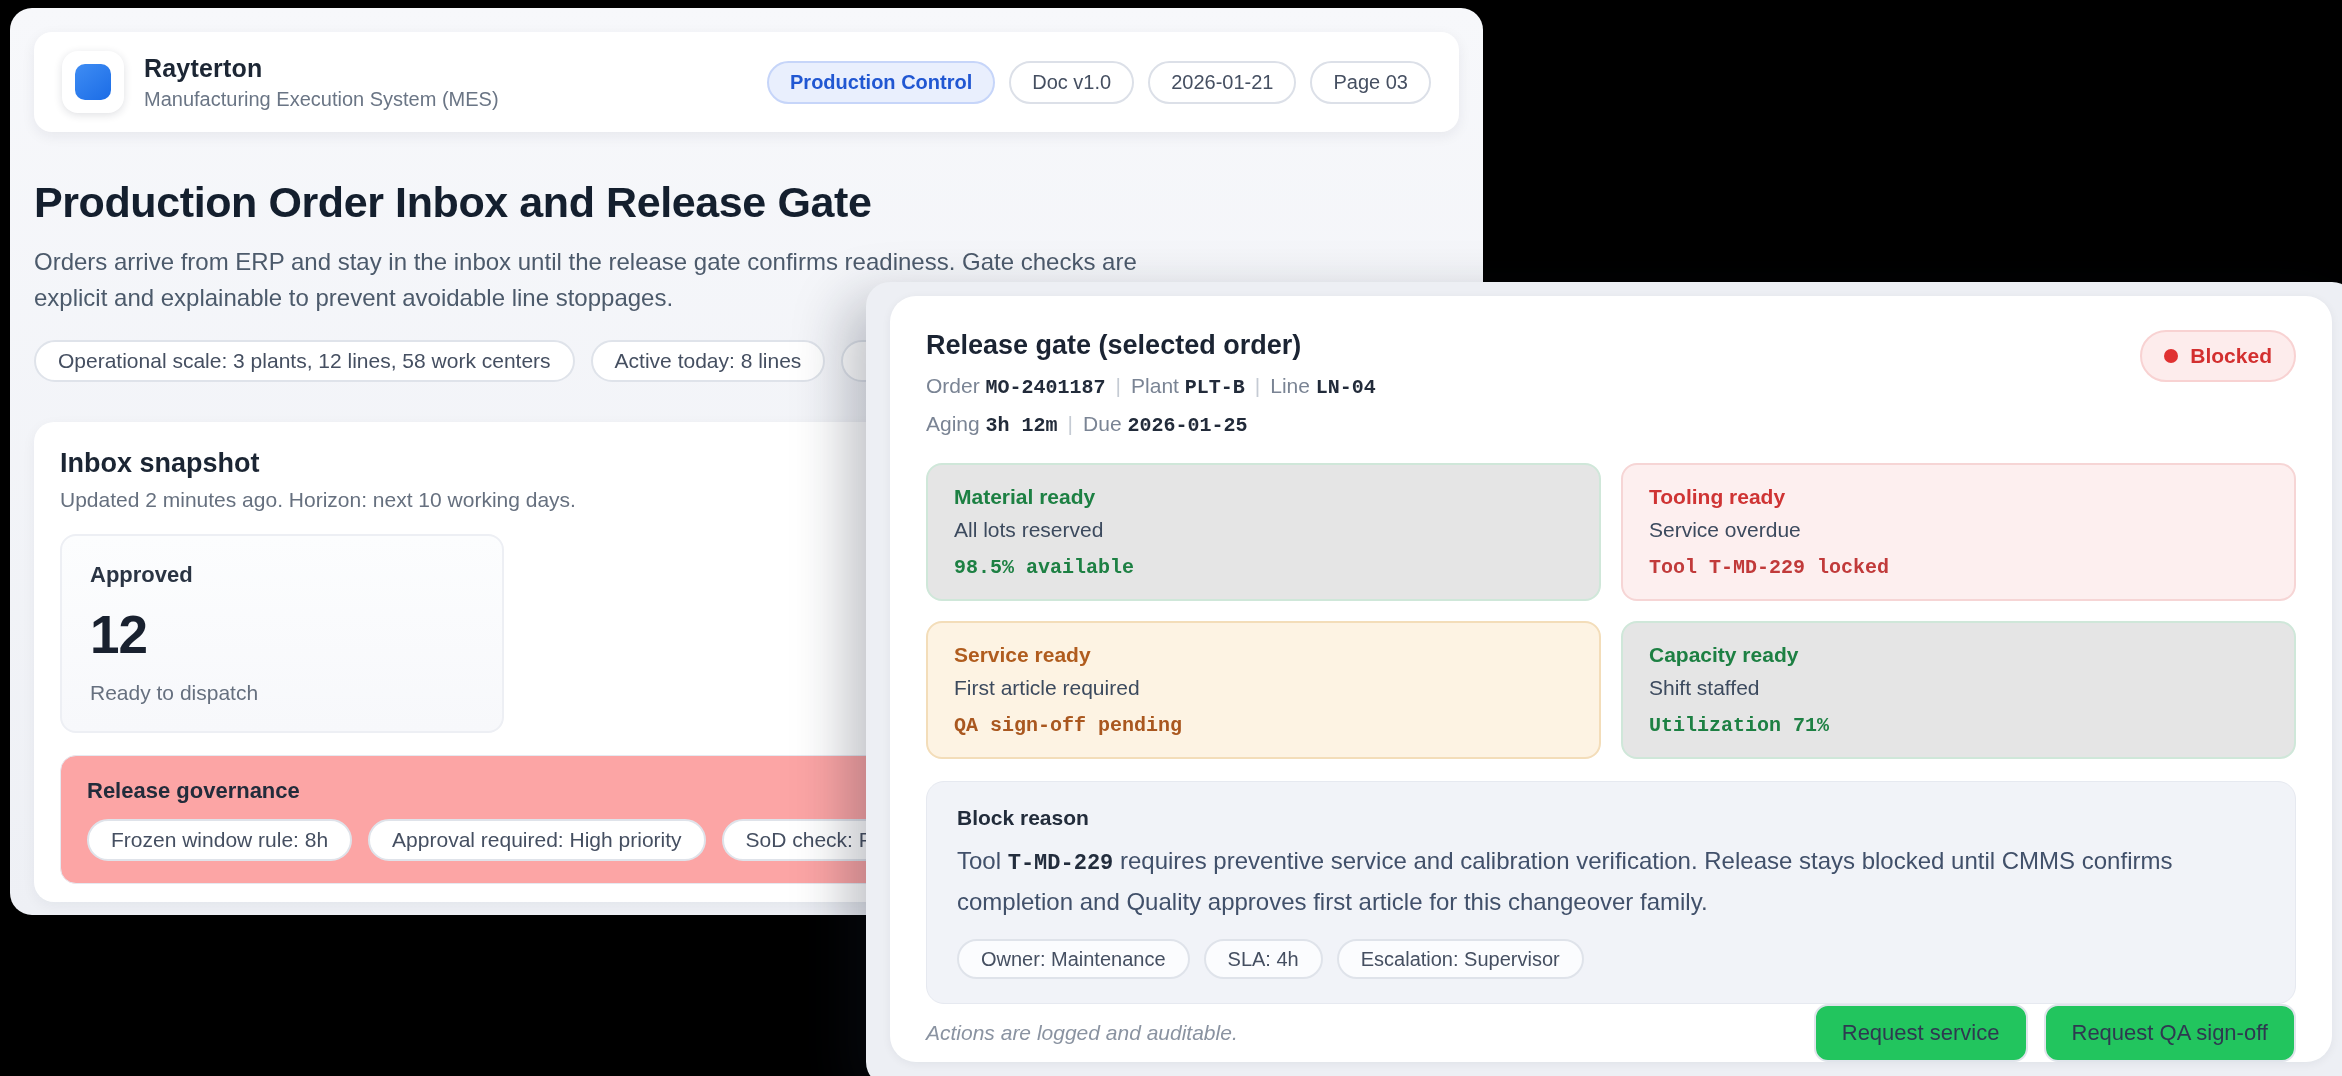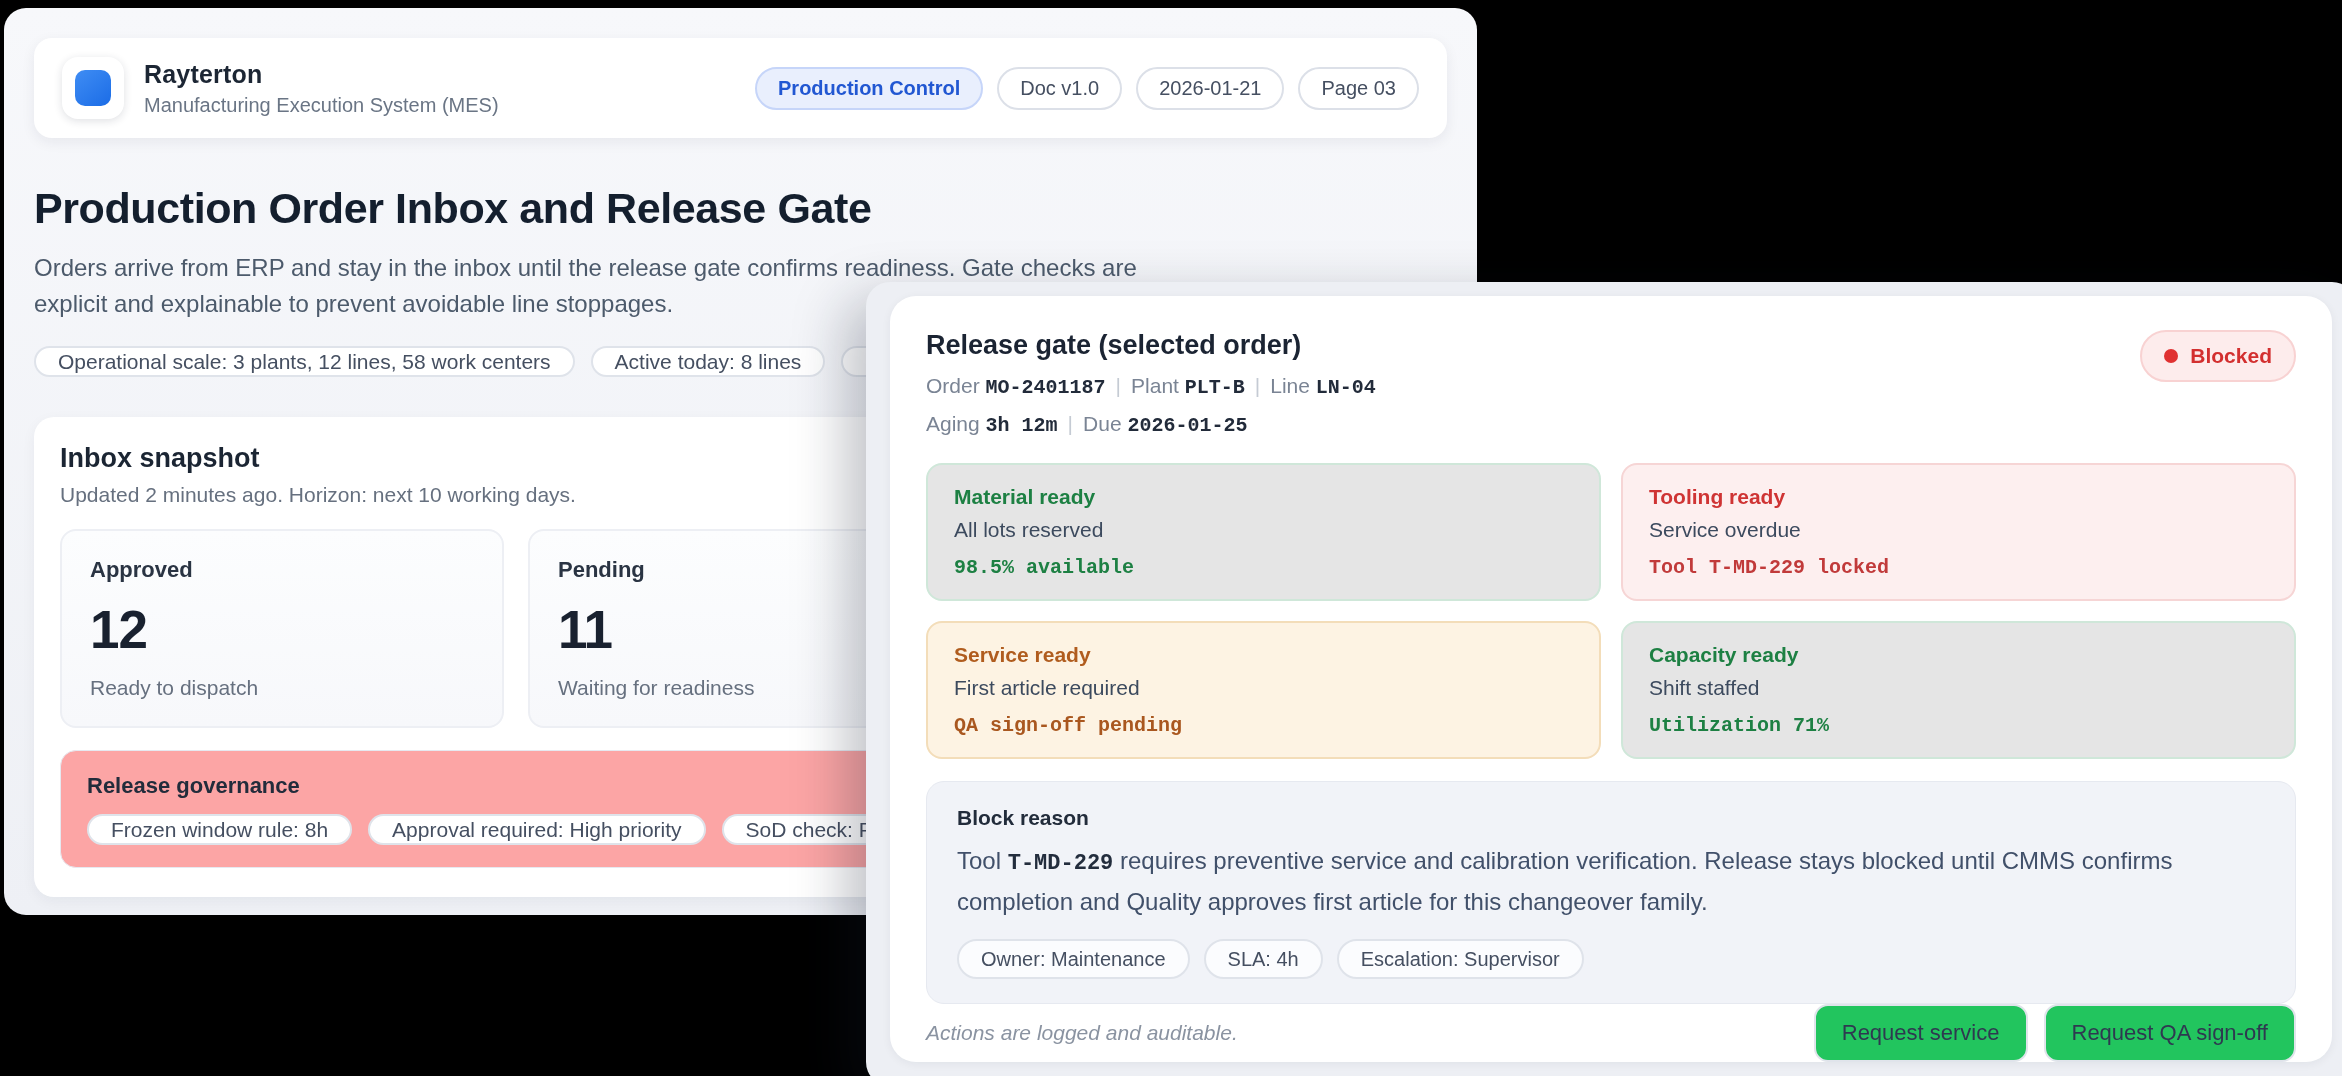--- a/index.html
+++ b/index.html
@@ -6,23 +6,23 @@
   html, body { background: #000; }
   body { font-family: "Liberation Sans", "DejaVu Sans", sans-serif; }
   .stage {
     position: relative; width: 2342px; height: 1076px;
     background: #000; overflow: hidden;
   }
   .mono { font-family: "Liberation Mono", "DejaVu Sans Mono", monospace; font-weight: 700; }
 
   
   .back-page {
-    position: absolute; left: 4px; top: 8px; width: 1473px; height: 907px;
+    position: absolute; left: 10px; top: 8px; width: 1473px; height: 907px;
     background: linear-gradient(180deg, #f7f8fb 0%, #eef0f5 100%);
-    border-radius: 22px; padding: 30px; overflow: hidden;
+    border-radius: 22px; padding: 24px; overflow: hidden;
   }
   .header-card {
     display: flex; align-items: center; justify-content: space-between;
     background: #ffffff; border-radius: 18px; padding: 19px 28px;
     box-shadow: 0 4px 14px rgba(25,35,55,0.07);
   }
   .brand { display: flex; align-items: center; gap: 20px; }
   .logo-outer {
     width: 62px; height: 62px; border-radius: 16px; background: #ffffff;
     box-shadow: 0 2px 8px rgba(25,35,55,0.14);
@@ -43,32 +43,32 @@
   .badge.primary { background: #e9effd; border-color: #c6d5f9; color: #2157d2; font-weight: 700; }
 
   .page-title {
     margin-top: 46px; font-size: 43px; font-weight: 700; color: #141f2e; letter-spacing: -0.4px;
   }
   .page-desc {
     margin-top: 17px; font-size: 24px; line-height: 36px; color: #4c5a6b; max-width: 1160px;
   }
   .pill-row { display: flex; gap: 16px; margin-top: 24px; }
   .pill {
-    height: 31px; display: inline-flex; align-items: center; padding: 0 22px;
+    height: 42px; display: inline-flex; align-items: center; padding: 0 22px;
     border-radius: 999px; background: #ffffff; border: 2px solid #dfe3ea;
     color: #454f61; font-size: 21px; white-space: nowrap;
   }
 
   .inbox-card {
     margin-top: 40px; background: #ffffff; border-radius: 20px; padding: 26px;
     box-shadow: 0 4px 14px rgba(25,35,55,0.05); height: 480px;
   }
   .inbox-title { font-size: 27px; font-weight: 700; color: #1b2533; }
   .inbox-sub { font-size: 21px; color: #66707f; margin-top: 9px; }
-  .stat-row { display: flex; gap: 24px; margin-top: 22px; }
+  .stat-row { display: flex; gap: 24px; margin-top: 22px; justify-content: space-between; }
   .stat-card {
     width: 444px; border-radius: 16px; border: 2px solid #edeff4;
     background: linear-gradient(180deg,#fcfdfe,#f7f8fb);
     padding: 26px 28px;
   }
   .stat-label { font-size: 22px; font-weight: 700; color: #2a3443; }
   .stat-value { font-size: 53px; font-weight: 800; color: #19212f; margin-top: 16px; letter-spacing: -1px; }
   .stat-caption { font-size: 21px; color: #66707f; margin-top: 16px; }
 
   .gov-box {

